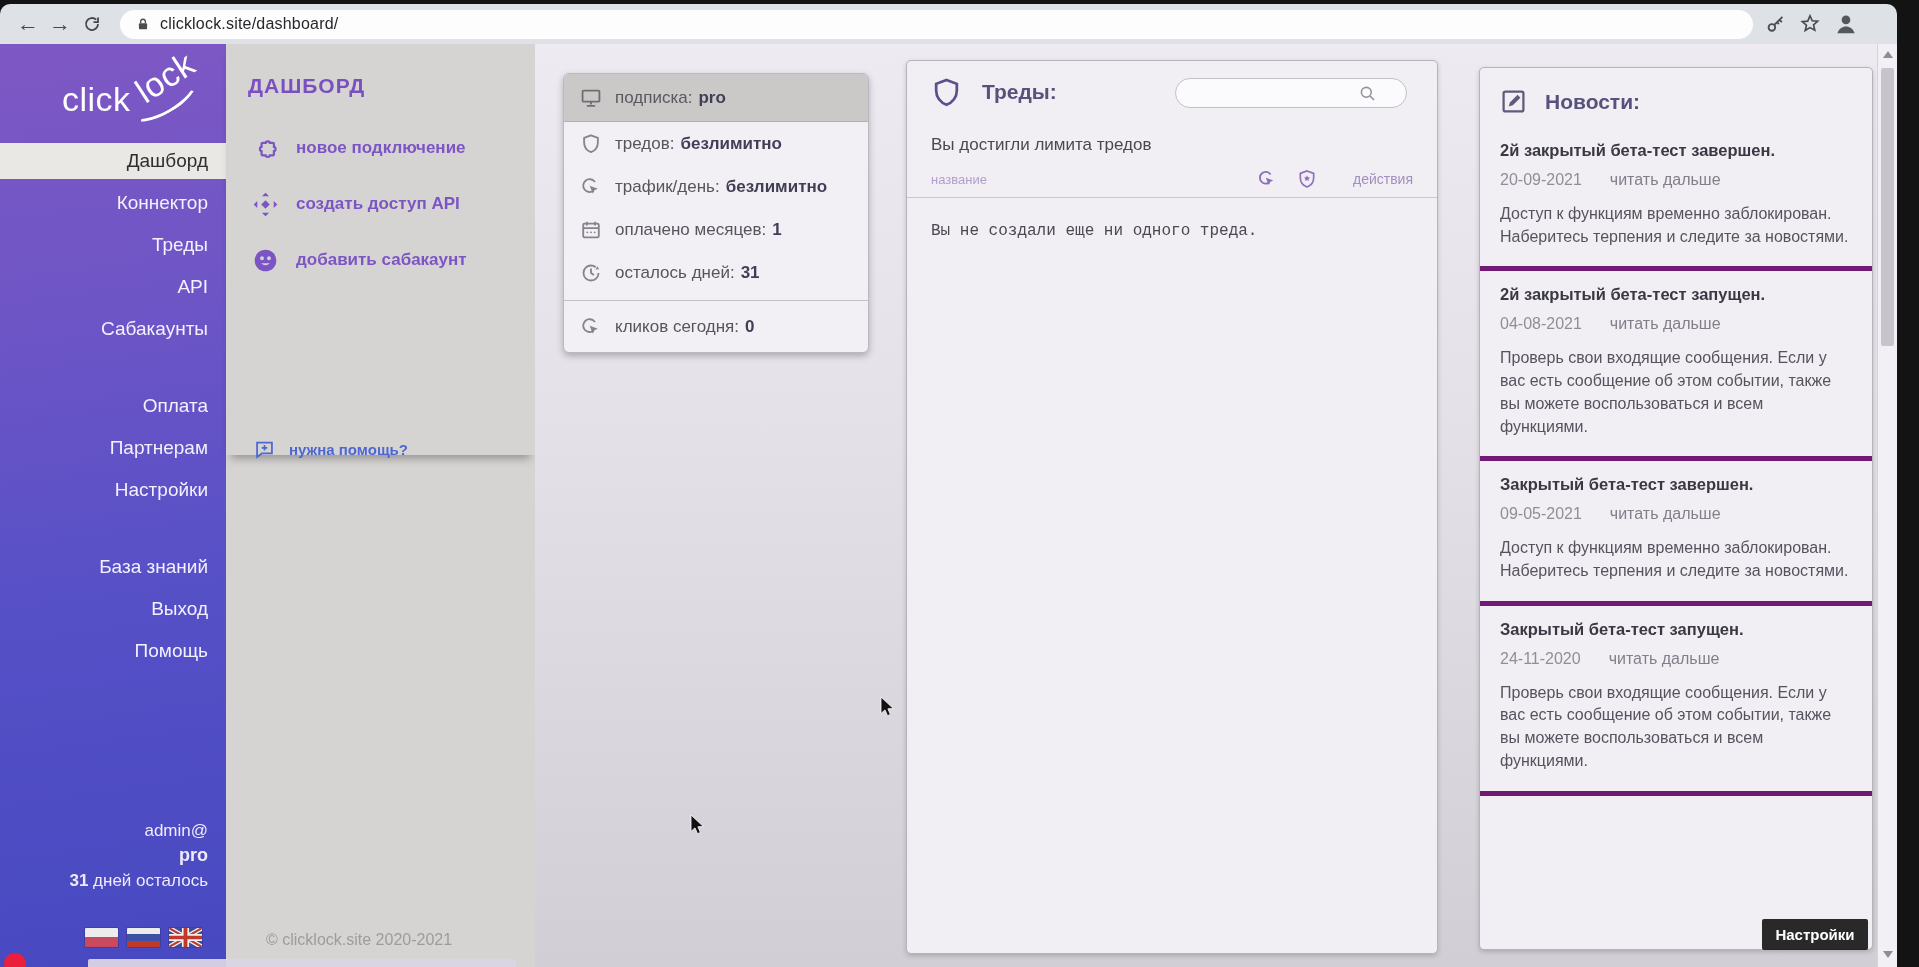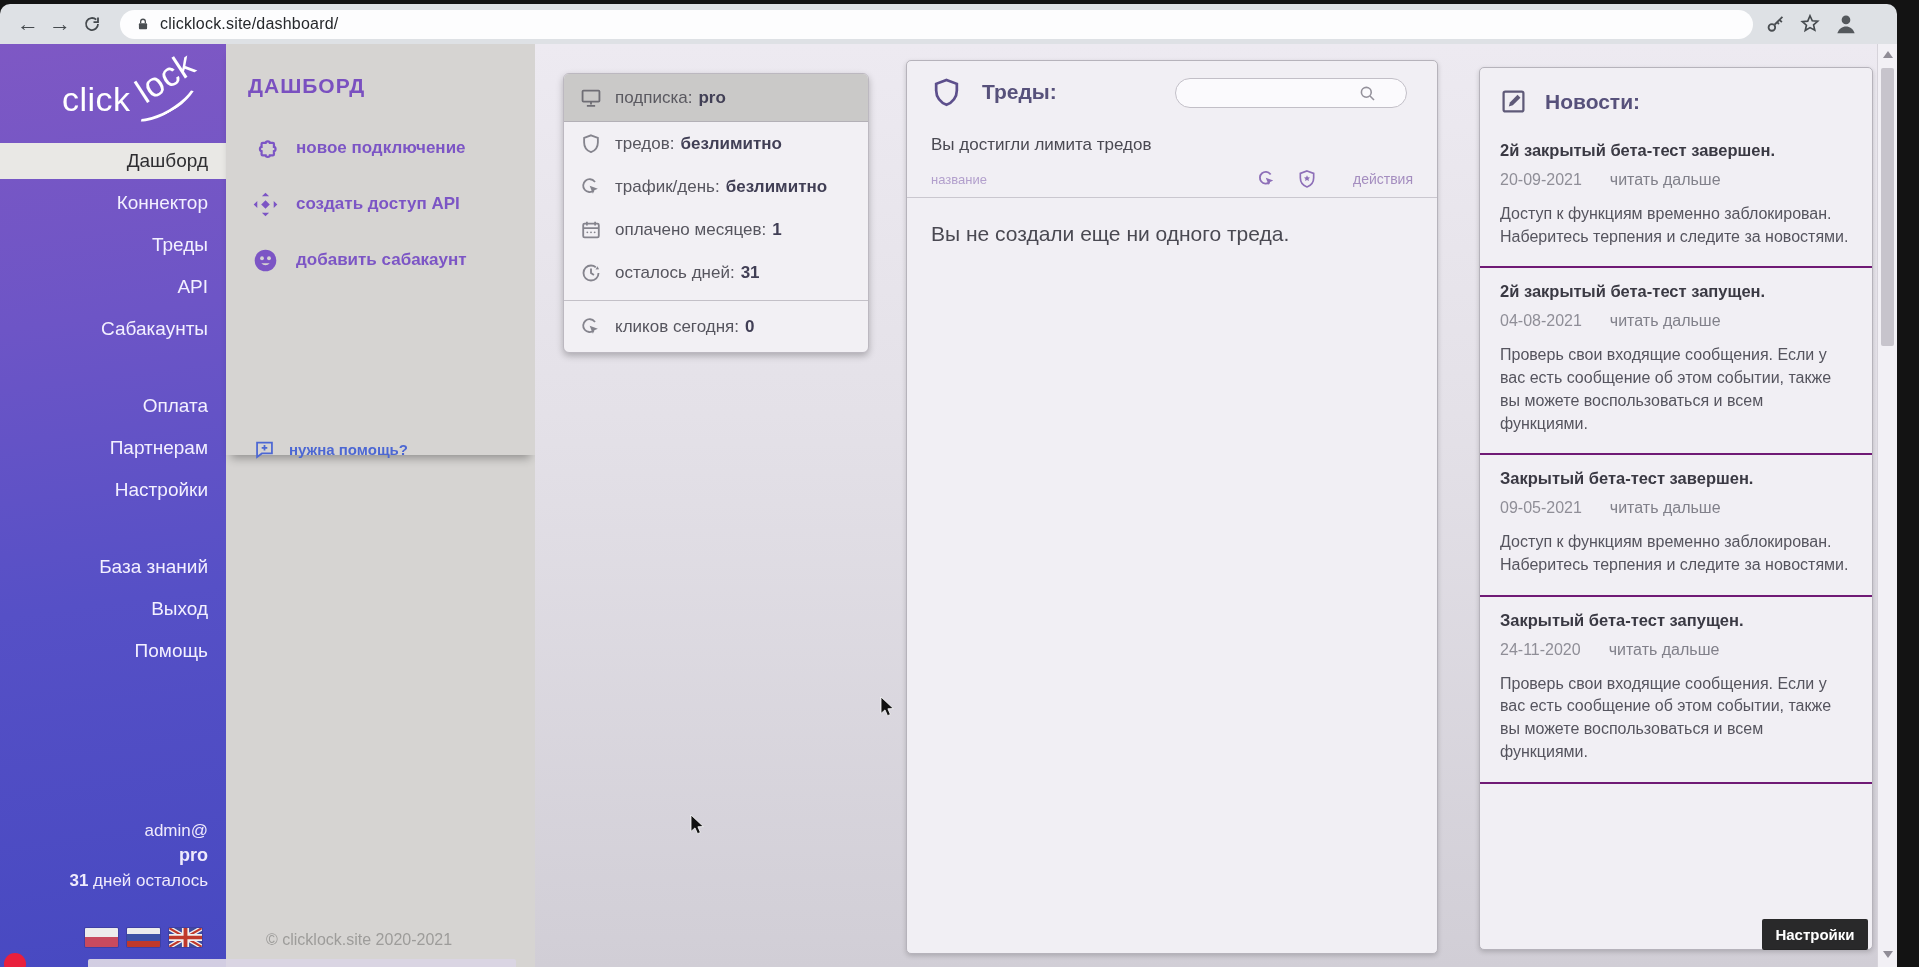--- a/index.html
+++ b/index.html
@@ -88,29 +88,29 @@
   .search input { flex:1; border:none; outline:none; background:transparent; font-size:15px;
                   font-family:"Liberation Sans",sans-serif; color:#3a3943; min-width:0; }
   .search .icon { width:19px; height:19px; color:#94919b; flex:0 0 auto; }
   .limit-note { padding:12px 24px 0; font-size:17px; color:#4a4952; }
   .cols-row { display:flex; align-items:center; justify-content:space-between;
               padding:14px 24px 8px; border-bottom:1px solid #cac7cf; }
   .col-name { font-size:13px; color:#b29fcc; }
   .cols-actions { display:flex; align-items:center; gap:20px; }
   .cols-actions .icon { width:20px; height:20px; color:#8e6fb8; cursor:pointer; }
   .col-actions-label { font-size:14px; color:#a48dbf;margin-left:16px; }
-  .empty-msg { padding:24px; font-size:21px; color:#4a4952; }
+  .empty-msg { padding:24px; font-size:16px; color:#4a4952;font-family:Liberation Mono, monospace; }
 
   
   .news { position:absolute; left:944px; top:23px; width:394px; height:883px;
           background:#f1eff4; border:1px solid #b6b3bb; border-radius:5px;
           box-shadow:0 2px 5px rgba(0,0,0,.18); }
   .news-head { display:flex; align-items:center; padding:20px 20px 12px; }
   .news-head .icon { width:27px; height:27px; margin-right:18px; color:#5f5a78; }
-  .news-item { padding:14px 20px 18px; border-bottom:2px solid #701a75; }
+  .news-item { padding:14px 20px 18px; border-bottom:5px solid #701a75; }
   .news-title { font-size:16.5px; font-weight:bold; color:#3a3943; margin-bottom:11px; }
   .news-meta { font-size:16px; color:#8f8e97; margin-bottom:14px; display:flex; gap:28px; }
   .read-more { color:#81808a; cursor:pointer; }
   .news-body { font-size:16px; color:#55545e; line-height:1.42; }
 
   
   .scrollbar { position:absolute; right:0; top:40px; bottom:0; width:20px; background:#f2f0f5;
                border-left:1px solid #d6d3da; }
   .sb-up { position:absolute; top:7px; left:5px; width:0; height:0; border-left:5px solid transparent;
            border-right:5px solid transparent; border-bottom:7px solid #8f8c96; }

